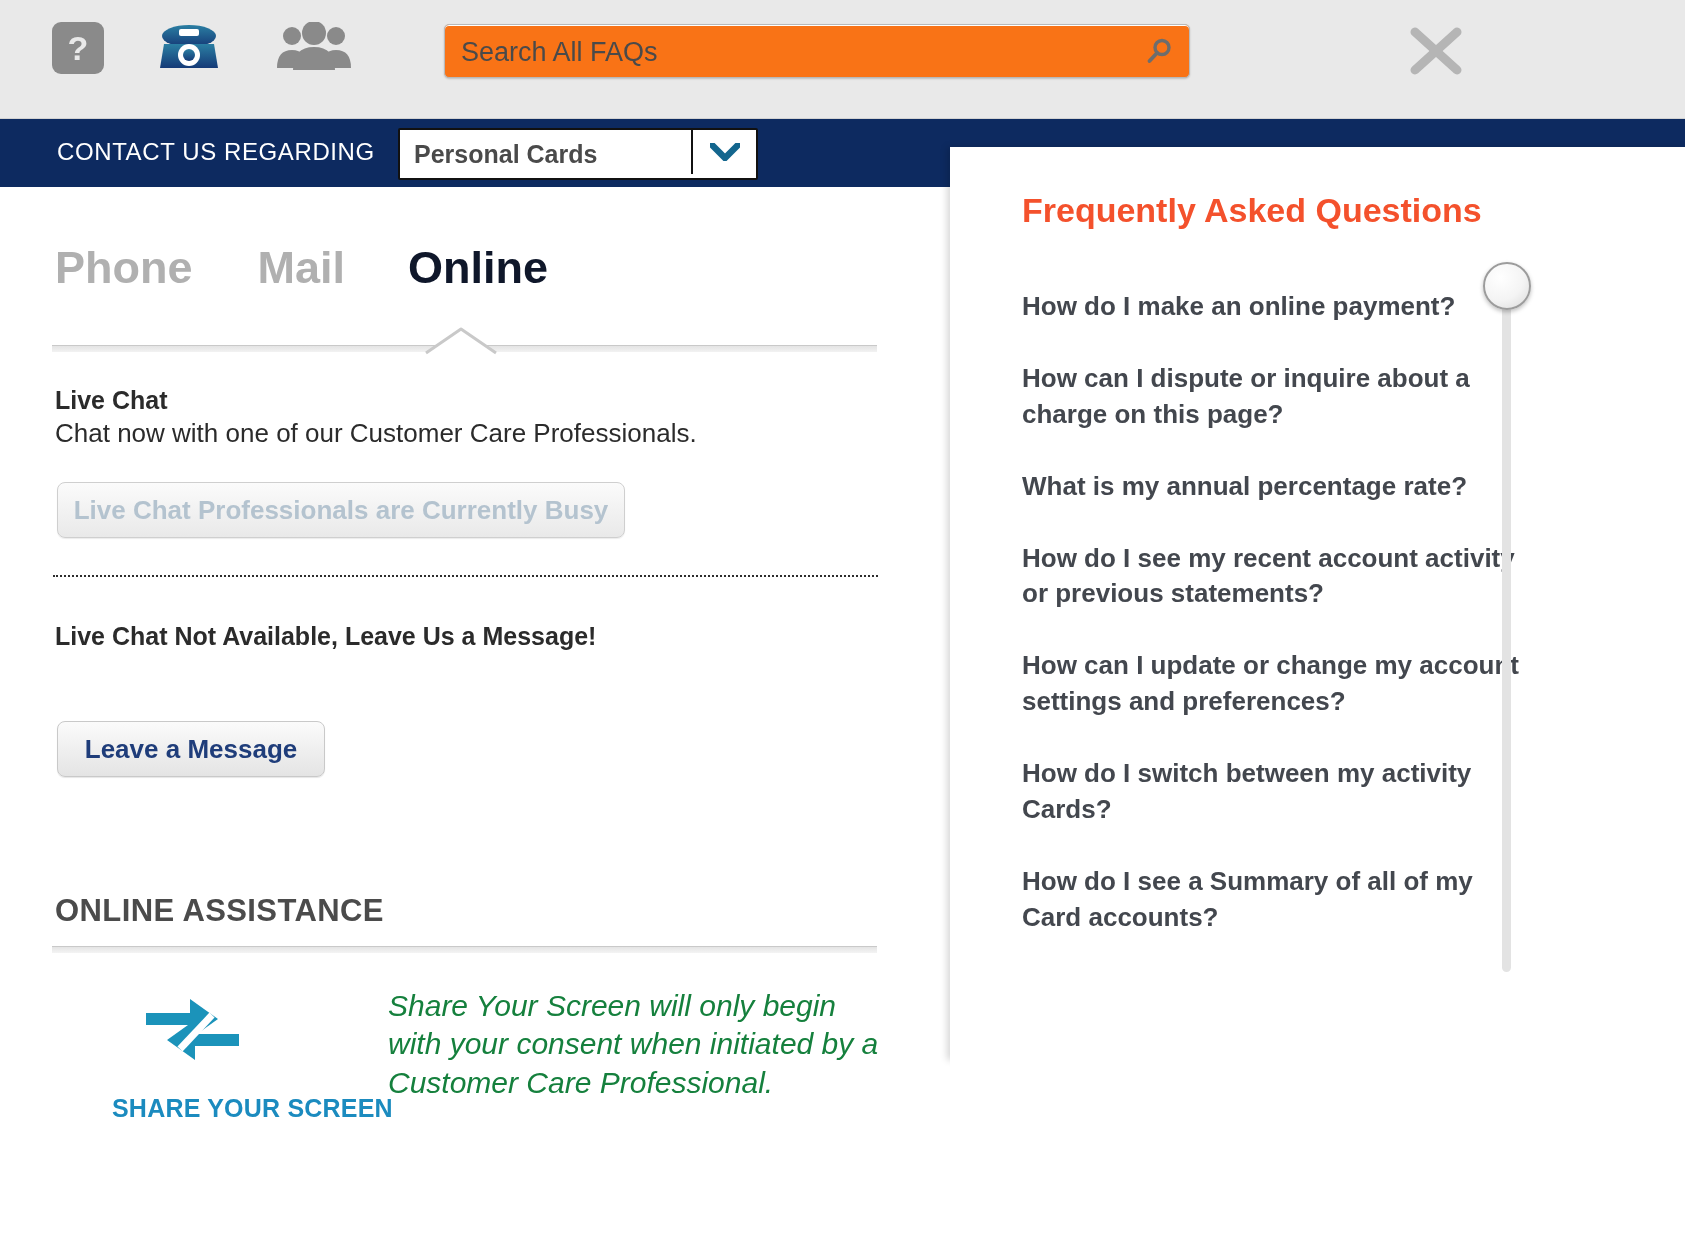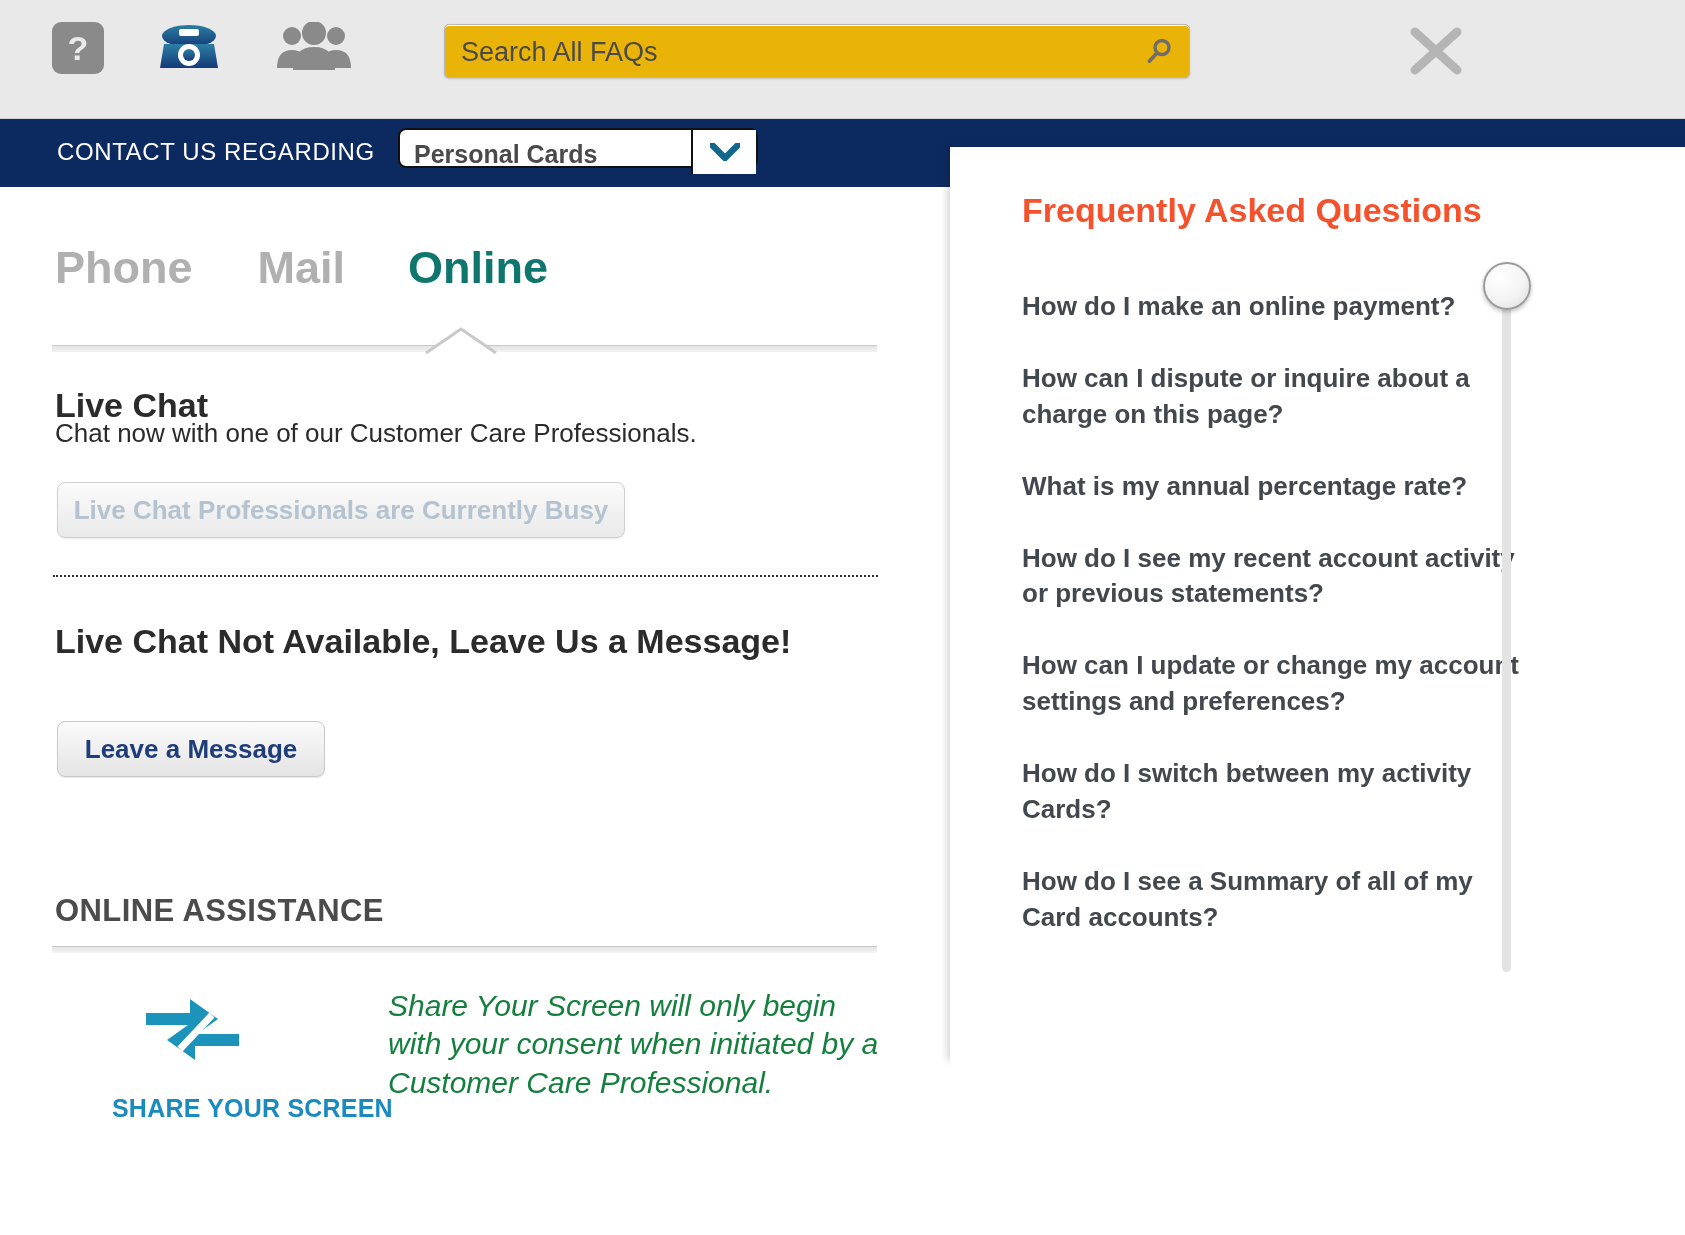--- a/index.html
+++ b/index.html
@@ -28,21 +28,21 @@
     display:flex;align-items:center;justify-content:center;
     color:#e9e9e9;font-size:34px;font-weight:bold;line-height:1;
     font-family:"Liberation Sans",sans-serif;
     cursor:pointer;
   }
   .phone-icon{width:66px;height:52px;cursor:pointer;}
   .people-icon{width:80px;height:52px;cursor:pointer;}
 
   .searchwrap{
     position:absolute;left:444px;top:24px;width:744px;height:52px;
-    background:#eab308;
+    background:#f97316;
     border:1px solid #b9b9b9;
     border-radius:5px;
     box-shadow:0 1px 2px rgba(0,0,0,0.18), inset 0 1px 0 #fff;
   }
   .searchwrap input{
     position:absolute;left:14px;top:0;width:640px;height:52px;
     border:0;outline:0;background:transparent;
     font-family:"Liberation Sans",sans-serif;
     font-size:27px;color:#3b3b3b;
   }
@@ -56,54 +56,54 @@
   
   .navbar{
     position:absolute;left:0;top:119px;width:1685px;height:68px;
     background:#0d2a60;
   }
   .nav-label{
     position:absolute;left:57px;top:19px;
     color:#ffffff;font-size:24px;font-weight:normal;letter-spacing:.6px;
   }
   .selectwrap{
-    position:absolute;left:398px;top:9px;width:360px;height:40px;
-    background:#ffffff;border:2px solid #111111;border-radius:8px;
+    position:absolute;left:398px;top:9px;width:360px;height:52px;
+    background:#ffffff;border:2px solid #111111;border-radius:2px;
     box-sizing:border-box;cursor:pointer;
   }
   .selectwrap .sel-value{
     position:absolute;left:14px;top:10px;font-size:25px;font-weight:bold;color:#4a4a4a;
   }
   .sel-arrowbox{
     position:absolute;right:0;top:0;width:63px;height:44px;
     border-left:2px solid #111111;background:#ffffff;
     display:flex;align-items:center;justify-content:center;
   }
   .chev{width:30px;height:18px;}
 
   
   .content{
     position:absolute;left:0;top:187px;width:950px;height:1048px;background:#ffffff;
   }
   .tabs{position:absolute;left:55px;top:55px;display:flex;align-items:center;gap:9px;}
   .tab{font-size:45px;font-weight:bold;cursor:pointer;}
   .tab.inactive{color:#b0b0b0;}
-  .tab.active{color:#0f766e;}
+  .tab.active{color:#0f172a;}
   .tab-gap{width:47px;}
   .tab-gap2{width:45px;}
 
   .tabrule{
     position:absolute;left:52px;top:158px;width:825px;height:7px;
     background:linear-gradient(#e4e4e4,#f2f2f2);
     border-top:1px solid #c9c9c9;
     box-sizing:border-box;
   }
   .tab-caret{position:absolute;left:422px;top:138px;width:78px;height:30px;}
 
-  .sec-title{position:absolute;font-size:34px;font-weight:bold;color:#2b2b2b;}
+  .sec-title{position:absolute;font-size:25px;font-weight:bold;color:#2b2b2b;}
   .sec-body{position:absolute;font-size:26px;color:#2b2b2b;}
 
   .lc-title{left:55px;top:199px;}
   .lc-body{left:55px;top:231px;}
 
   .btn-busy{
     position:absolute;left:57px;top:295px;width:568px;height:56px;
     background:linear-gradient(#fbfbfb,#e9e9e9);
     border:1px solid #cfcfcf;border-radius:8px;
     box-shadow:0 1px 1px rgba(0,0,0,.08);

